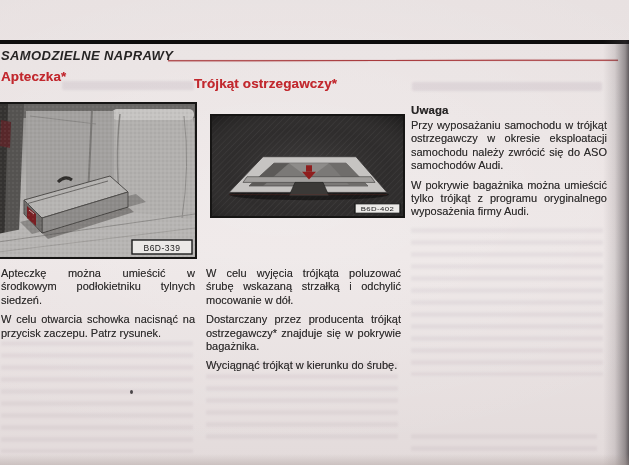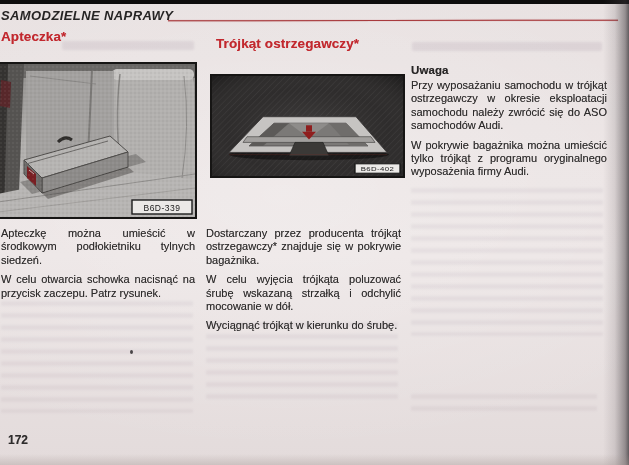--- a/index.html
+++ b/index.html
@@ -3,21 +3,21 @@
 <meta charset="utf-8">
 <style>
   html, body { margin: 0; padding: 0; background: #777; }
   body { font-family: "Liberation Sans", sans-serif; }
   #stage {
     position: relative; width: 629px; height: 465px; overflow: hidden;
     background:
       radial-gradient(130% 90% at 45% 42%, rgba(255,255,255,.25), rgba(255,255,255,0) 62%),
       linear-gradient(180deg, #e8e1e1 0%, #ece5e5 55%, #e3dbdb 100%);
   }
-  .abs { position: absolute; }
+  .abs { position: absolute; margin-top: 40px; }
 
   
   .top-band { left:0; top:0; width:629px; height:4px; background:#0e0d0d; }
   .right-shadow { top:0; right:0; width:26px; height:465px;
     background: linear-gradient(90deg, rgba(90,82,86,0) 0%, rgba(90,82,86,.16) 45%, rgba(60,54,58,.48) 85%, rgba(32,28,32,.68) 100%); }
   .bottom-shadow { left:0; bottom:0; width:629px; height:11px;
     background: linear-gradient(180deg, rgba(160,146,142,0), rgba(160,146,142,.35)); }
   .speck { left:130px; top:350px; width:3px; height:4px; border-radius:50%; background:#4a4648; }
 
   
@@ -34,21 +34,21 @@
   
   .header-title { left:1px; top:8px; font-size:13px; font-style:italic; font-weight:600;
     color:#262424; letter-spacing:.4px; white-space:nowrap; }
   .header-rule { left:168px; top:20px; width:450px; height:1px; background:#a83a3d;
     box-shadow:0 0 1px rgba(168,58,61,.65); transform:rotate(-.08deg); }
 
   
   .col-heading { font-size:13.5px; font-weight:bold; color:#c2282e; letter-spacing:.1px;
     text-shadow:0 0 .4px rgba(194,40,46,.5); white-space:nowrap; }
   #h-left { left:1px; top:29px; }
-  #h-mid  { left:216px; top:36px; }
+  #h-mid  { left:194px; top:36px; }
   #h-note { left:411px; top:64px; font-size:11.5px; font-weight:bold; color:#272525;
     text-shadow:0 0 .4px rgba(39,37,37,.5); }
 
   
   .figure { border:2px solid #161514; background:#8f8d8b; box-sizing:border-box; }
   #fig1 { left:-4px; top:62px; width:201px; height:157px; }
   #fig2 { left:210px; top:74px; width:195px; height:104px; }
   .figure svg { display:block; width:100%; height:100%; }
   .fig-code { font-family:"Liberation Sans", sans-serif; }
 
@@ -173,22 +173,22 @@
       <path d="M17,110 L175,110" stroke="rgba(120,42,36,.3)" stroke-width="1"></path>
 
       <g>
         <rect x="143" y="123" width="45" height="13" fill="#eceae8" stroke="#161616" stroke-width="1.3"></rect>
         <text class="fig-code" x="165.5" y="132.7" text-anchor="middle" font-size="7.8" letter-spacing=".4" fill="#1b1b1b">B6D-402</text>
       </g>
     </svg>
   </div>
 
   <div class="abs col-text" id="t-mid">
+    <p>W celu wyjęcia trójkąta poluzować śrubę wskazaną strzałką i odchylić mocowanie w dół.</p>
     <p>Dostarczany przez producenta trójkąt ostrzegawczy* znajduje się w pokrywie bagażnika.</p>
-    <p>W celu wyjęcia trójkąta poluzować śrubę wskazaną strzałką i odchylić mocowanie w dół.</p>
     <p>Wyciągnąć trójkąt w kierunku do śrubę.</p>
   </div>
 
   <div class="abs col-heading" id="h-note">Uwaga</div>
   <div class="abs col-text" id="t-right">
     <p>Przy wyposażaniu samochodu w trójkąt ostrzegawczy w okresie eksploatacji samochodu należy zwrócić się do ASO samochodów Audi.</p>
     <p>W pokrywie bagażnika można umieścić tylko trójkąt z programu oryginalnego wyposażenia firmy Audi.</p>
   </div>
 
   <div class="abs page-number">172</div>

